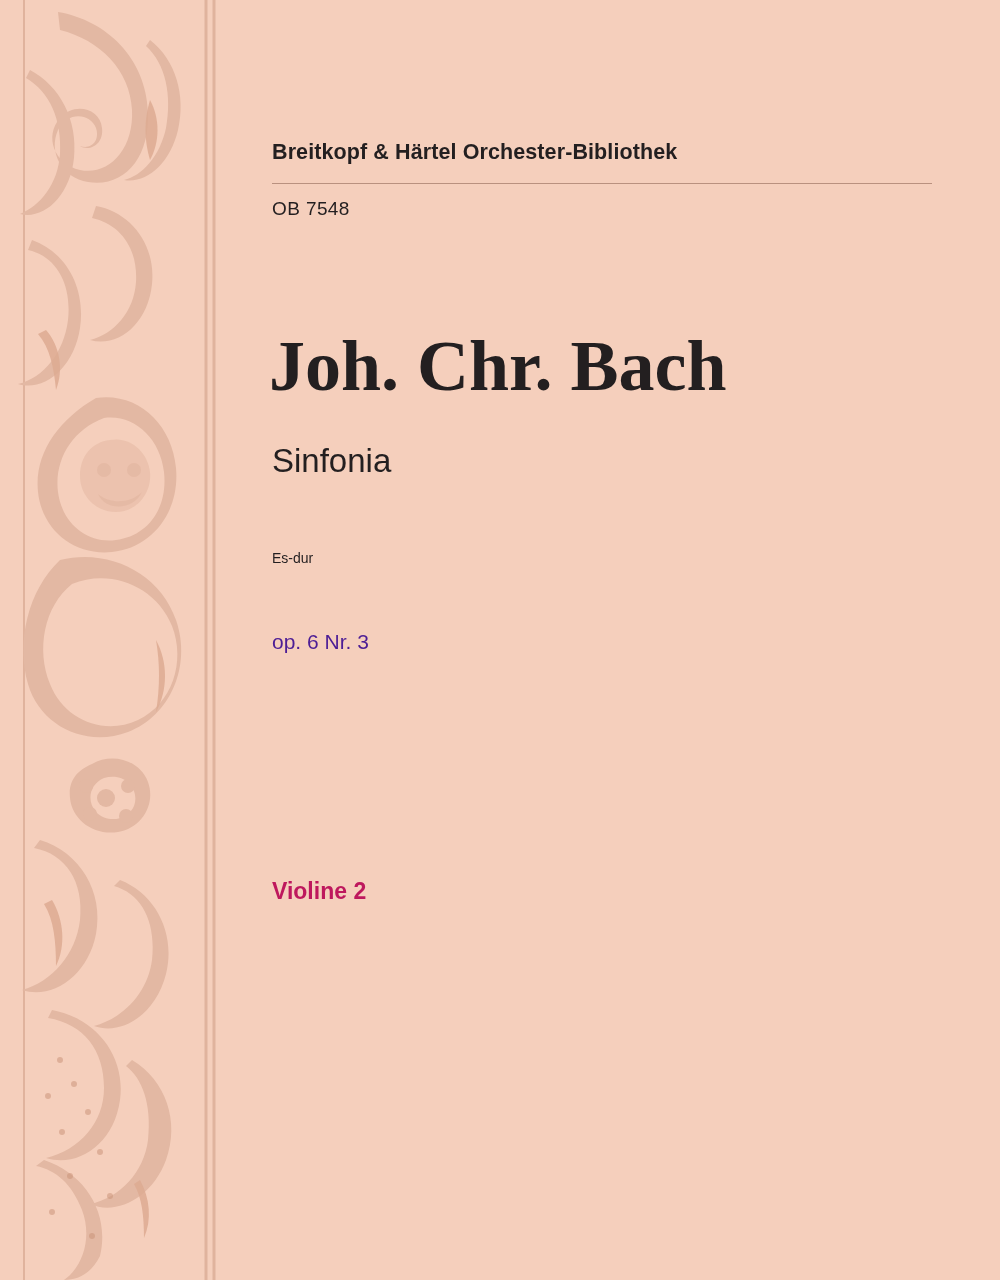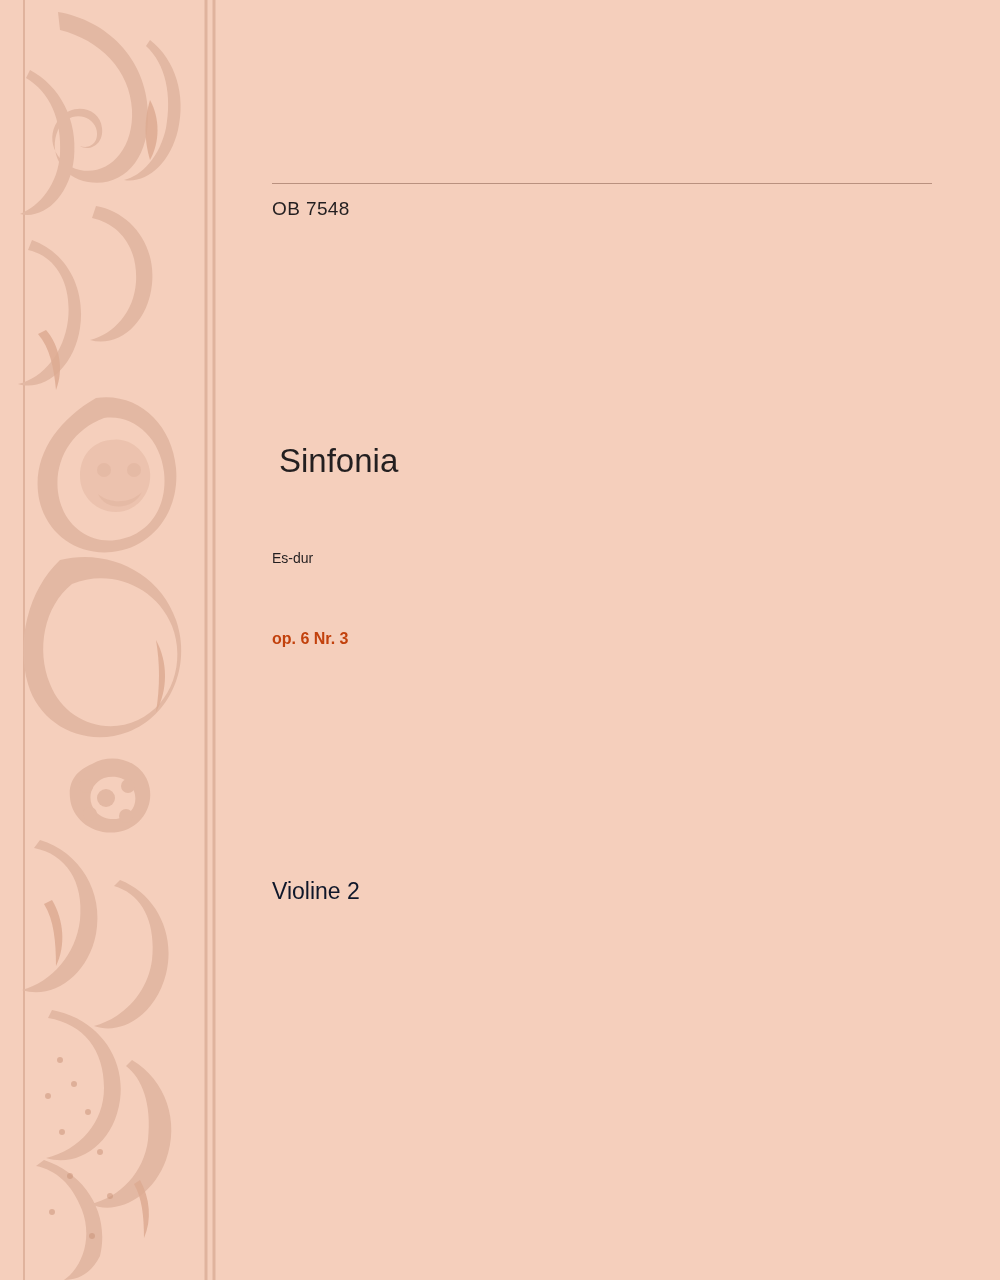--- a/index.html
+++ b/index.html
@@ -86,47 +86,45 @@
     white-space: nowrap;
   }
 
   .work-title {
     position: absolute;
     left: 0;
     top: 443px;
     font-size: 33px;
     color: #231f20;
     line-height: 1.1;
-    margin-left: 7px;
   }
 
   .key {
     position: absolute;
     left: 0;
     top: 550px;
     font-size: 14px;
     color: #231f20;
   }
 
   .opus {
     position: absolute;
     left: 0;
     top: 630px;
-    font-size: 16px;
-    color: #c2410c;
-    font-weight: bold;
+    font-size: 21px;
+    color: #4c1d95;
   }
 
   .part-name {
     position: absolute;
     left: 0;
     top: 878px;
     font-size: 23px;
-    font-weight: normal;
-    color: #0f172a;
+    font-weight: bold;
+    color: #be185d;
   }
 </style>
 </head>
 <body>
 
 <div class="page">
 
   <div class="ornament-strip">
     <svg width="232" height="1280" viewBox="0 0 232 1280" xmlns="http://www.w3.org/2000/svg" aria-hidden="true">
       <rect x="0" y="0" width="232" height="1280" fill="#f5cfbc"></rect>
@@ -182,25 +180,27 @@
         <circle cx="70" cy="1176" r="3"></circle>
         <circle cx="110" cy="1196" r="3"></circle>
         <circle cx="52" cy="1212" r="3"></circle>
         <circle cx="92" cy="1236" r="3"></circle>
       </g>
     </svg>
   </div>
 
   <div class="content">
 
+    <div class="publisher-line">Breitkopf &amp; Härtel Orchester-Bibliothek</div>
 
     <div class="rule"></div>
 
     <div class="plate-number">OB 7548</div>
 
+    <div class="composer">Joh. Chr. Bach</div>
 
     <div class="work-title">Sinfonia</div>
 
     <div class="key">Es-dur</div>
 
     <div class="opus">op. 6 Nr. 3</div>
 
     <div class="part-name">Violine 2</div>
 
   </div>

